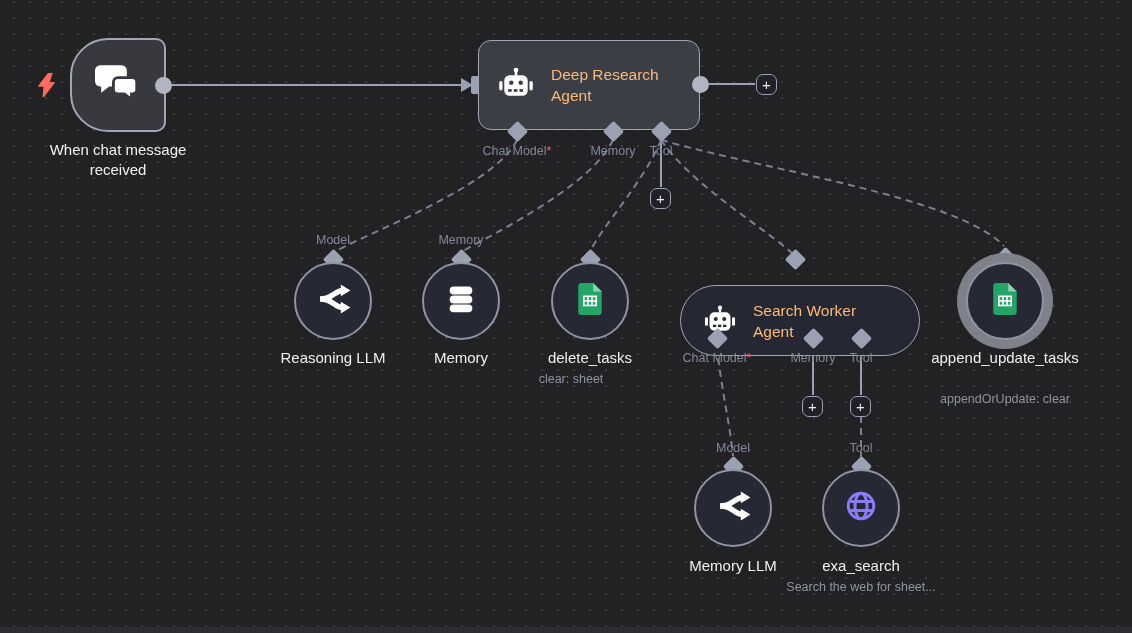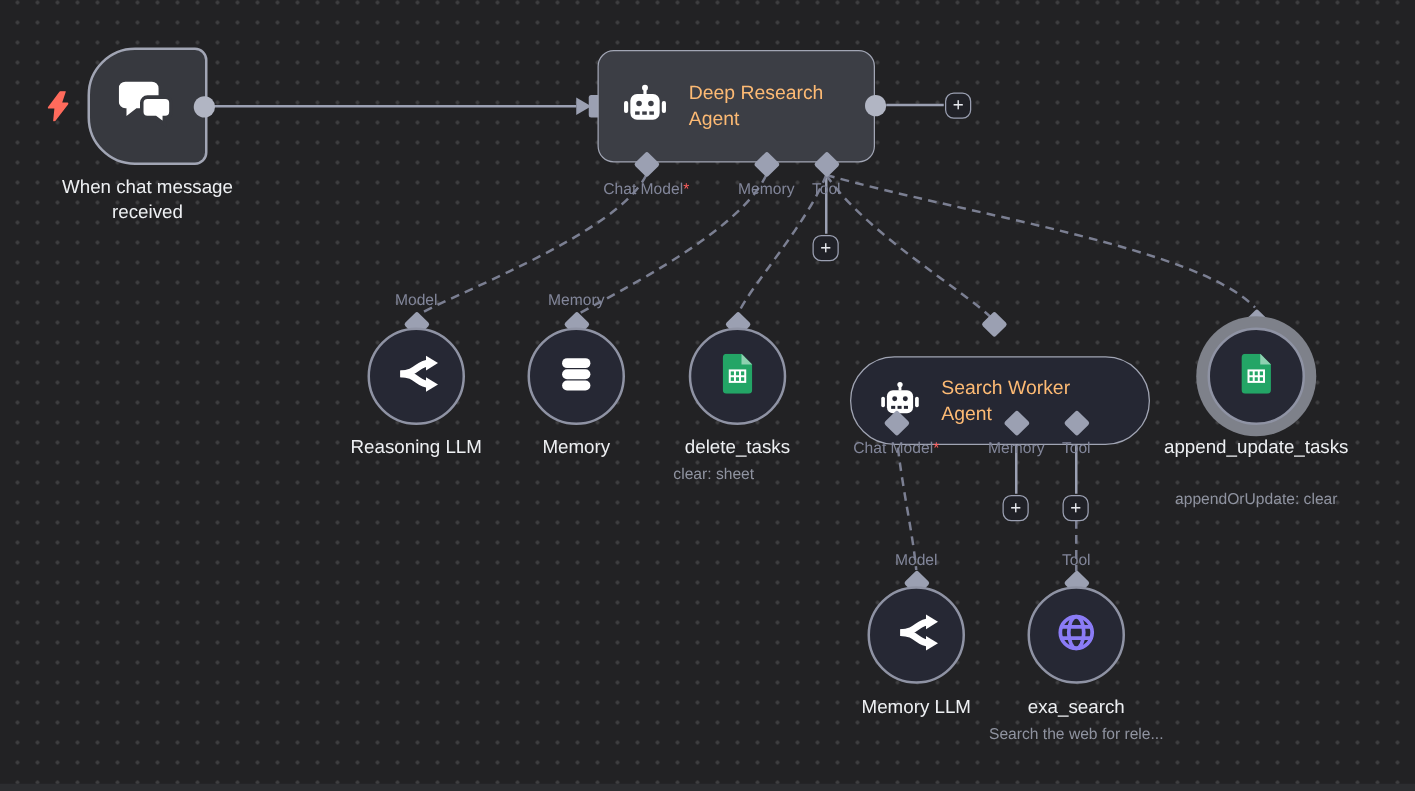--- a/index.html
+++ b/index.html
@@ -249,16 +249,16 @@
     <span>
       <svg width="36" height="36" viewBox="0 0 24 24" fill="none" stroke="#8b7cf6" stroke-width="2">
         <circle cx="12" cy="12" r="8.5"></circle>
         <ellipse cx="12" cy="12" rx="4" ry="8.5"></ellipse>
         <line x1="4" y1="9" x2="20" y2="9"></line>
         <line x1="4" y1="15" x2="20" y2="15"></line>
       </svg>
     </span>
   </div>
   <div class="node-title" style="left:861px;top:556px;width:130px;">exa_search</div>
-  <div class="node-sub" style="left:861px;top:579px;">Search the web for rele...</div>
+  <div class="node-sub" style="left:861px;top:579px;">Search the web for sheet...</div>
 
   <div class="bottom-strip"></div>
 </div>
 
 </body></html>

